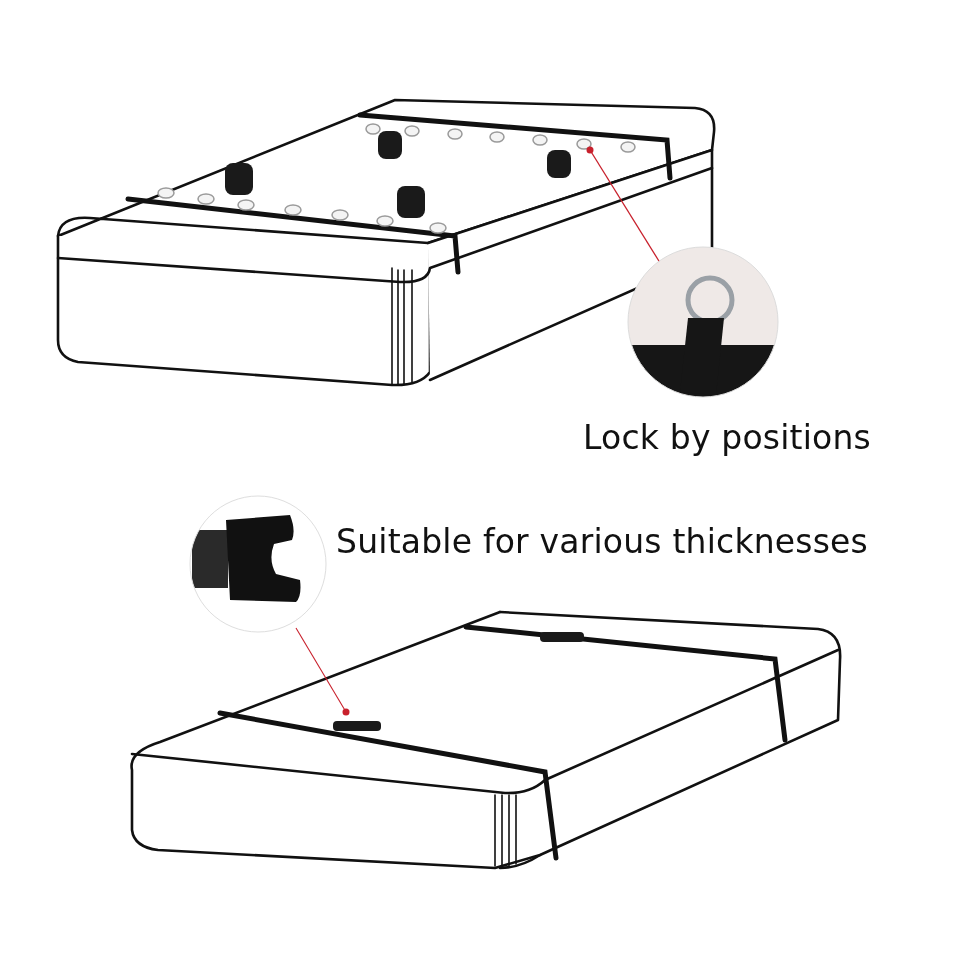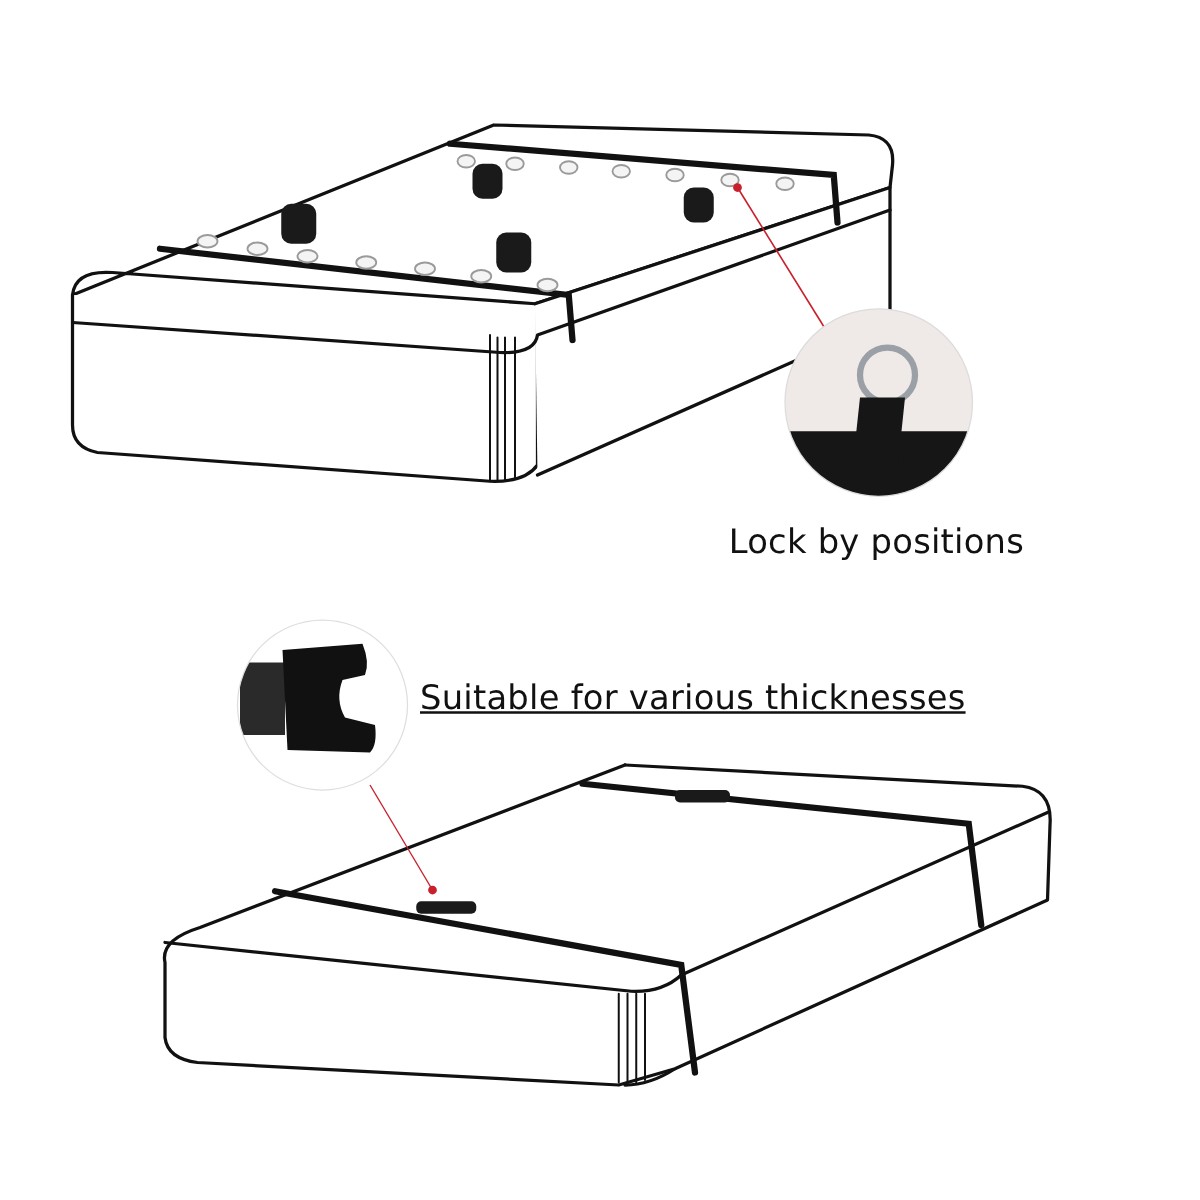--- a/index.html
+++ b/index.html
@@ -1,20 +1,20 @@
 <!DOCTYPE html>
 <html><head>
 <meta charset="utf-8">
 <style>
   html,body{margin:0;padding:0;background:#ffffff;}
   body{width:960px;height:960px;position:relative;overflow:hidden;font-family:"DejaVu Sans","Liberation Sans",sans-serif;}
   .art{position:absolute;left:0;top:0;width:960px;height:960px;}
-  .label{position:absolute;color:#111;font-size:27px;white-space:nowrap;letter-spacing:0.2px;}
+  .label{position:absolute;color:#111;font-size:33px;white-space:nowrap;letter-spacing:0.2px;}
   .lbl-lock{left:583px;top:418px;}
-  .lbl-thick{left:336px;top:543px;text-decoration:underline;}
+  .lbl-thick{left:336px;top:522px;}
 </style>
 </head>
 <body>
 
 <svg class="art" viewBox="0 0 960 960" xmlns="http://www.w3.org/2000/svg">
   <defs>
     <clipPath id="clipRing">
         <circle cx="703" cy="322" r="75"></circle>
       </clipPath>
     <clipPath id="clipBuckle">

